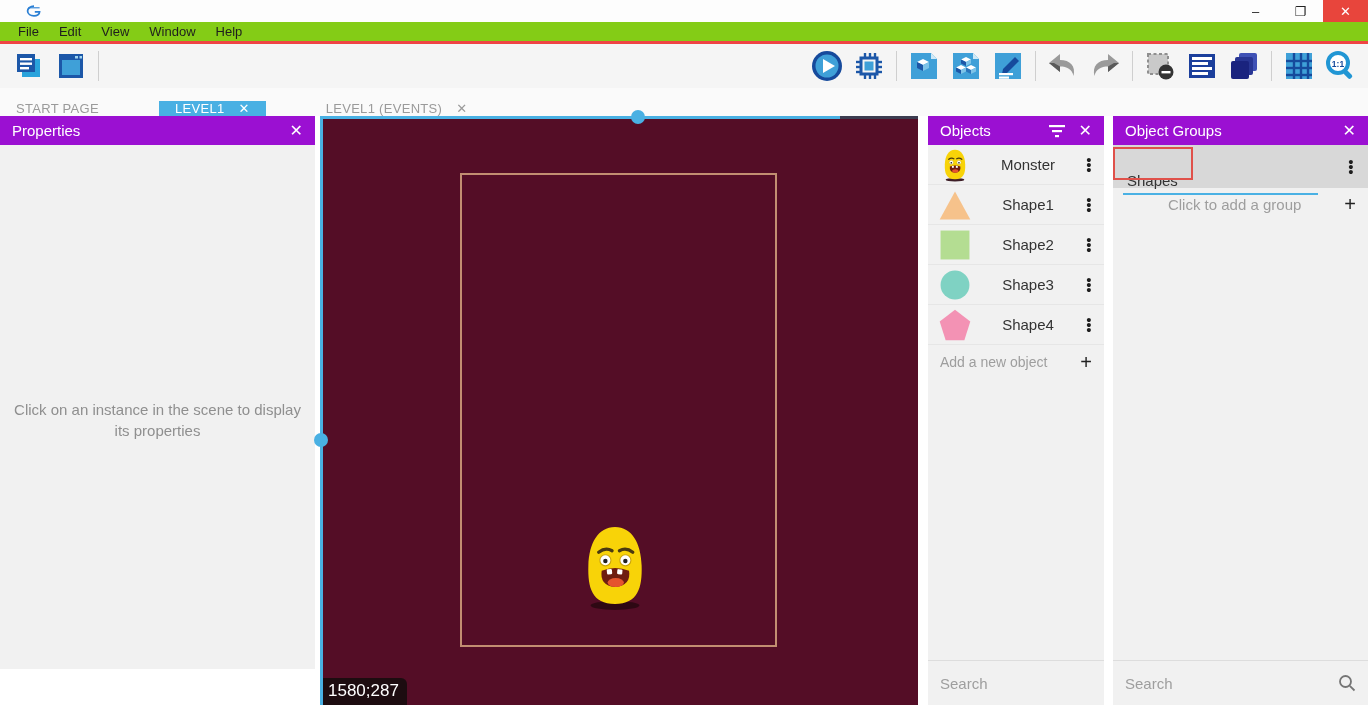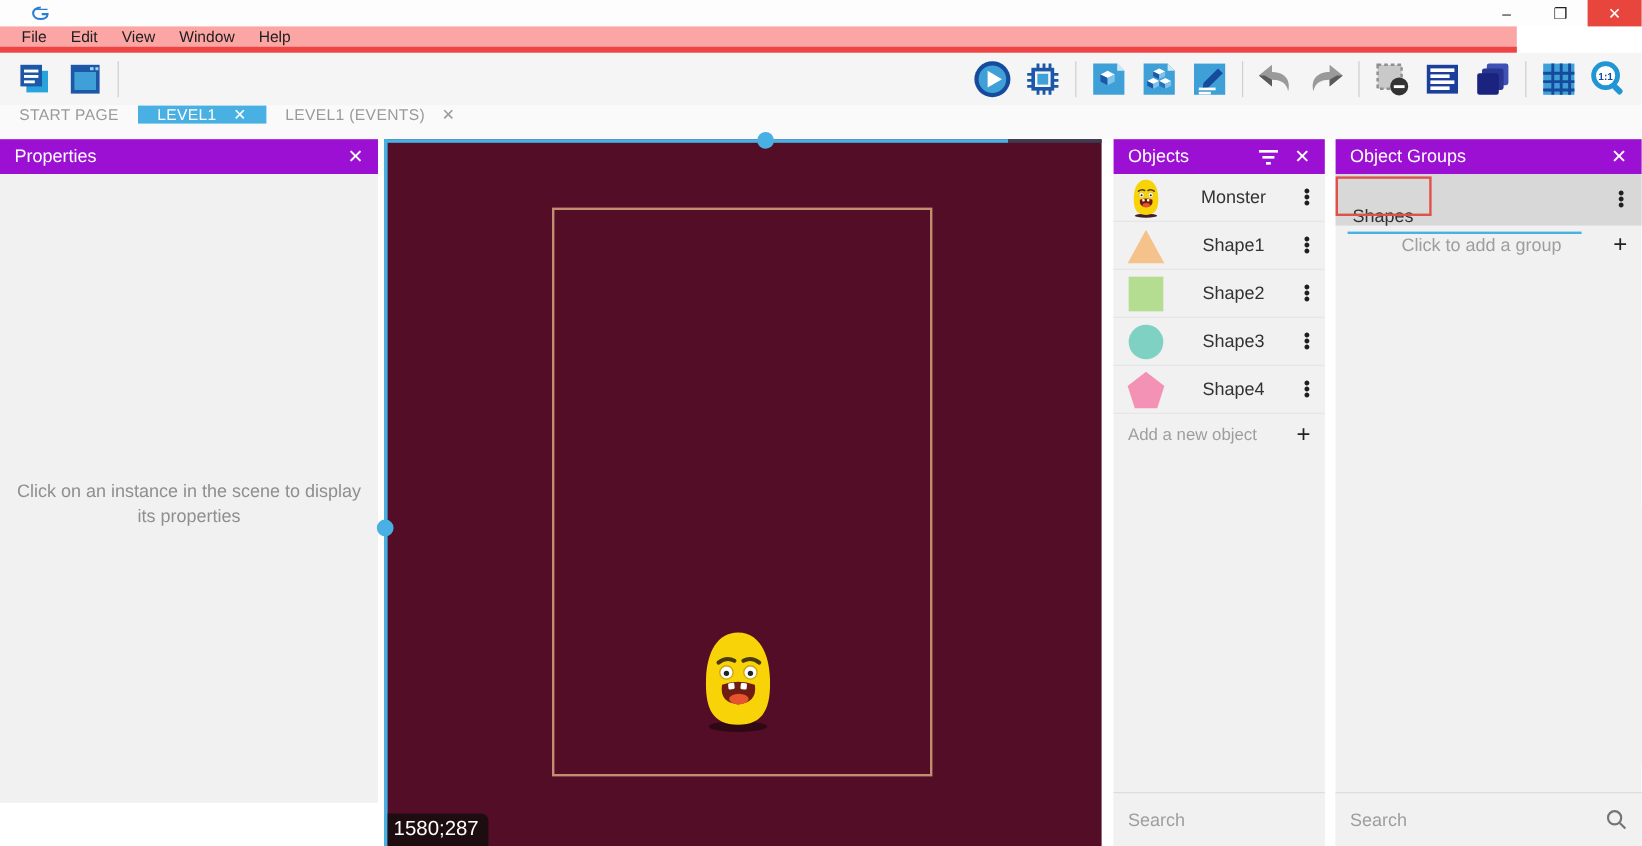--- a/index.html
+++ b/index.html
@@ -13,38 +13,38 @@
   .title-text { position:absolute; left:478px; top:3px; height:16px;
     display:flex; align-items:center; font-size:13px; color:#3a3a3a; }
   .redact { display:inline-block; height:11px; background:#b9b9b9;
     border-radius:2px; margin-right:14px; opacity:.75; }
   .win-controls { position:absolute; right:0; top:0; height:22px; display:flex; }
   .win-btn { width:45px; height:22px; display:flex; align-items:center;
     justify-content:center; font-size:13px; color:#222; }
   .win-btn.close { background:#e8453c; color:#fff; }
 
   
-  .menubar { position:absolute; left:0; top:22px; width:1264px; height:22px;
-    background:#fca5a5; display:flex; align-items:center; padding-left:8px;
-    border-bottom:5px solid #ef4444; }
+  .menubar { position:absolute; left:0; top:22px; width:1368px; height:22px;
+    background:#84cc16; display:flex; align-items:center; padding-left:8px;
+    border-bottom:3px solid #ef4444; }
   .menu-item { font-size:13px; color:#1e1e1e; padding:2px 10px; }
 
   
   .toolbar { position:absolute; left:0; top:44px; width:1368px; height:44px;
     background:#f5f5f5; display:flex; align-items:center; }
   .tb-group { display:flex; align-items:center; height:100%; }
   .tb-right { position:absolute; right:6px; top:0; height:100%;
     display:flex; align-items:center; }
   .tb-icon { width:38px; height:36px; display:flex; align-items:center;
     justify-content:center; margin:0 2px; }
   .tb-sep { width:1px; height:30px; background:#cfcfcf; margin:0 6px; }
 
   
   .tabbar { position:absolute; left:0; top:88px; width:1368px; height:28px;
-    background:#fafafa; display:flex; align-items:flex-start; }
+    background:#fafafa; display:flex; align-items:flex-end;gap:44px; }
   .tab { display:flex; align-items:center; padding:0 16px; font-size:13px;
     color:#9a9a9a; letter-spacing:.3px; }
   .tab.active { background:#49b0e3; color:#ffffff; }
   .tab .tab-close { margin-left:14px; font-size:13px; }
   .tab.active .tab-close { color:#ffffff; }
   .tab .tab-close.grey { color:#9a9a9a; }
 
   
   .content { position:absolute; left:0; top:116px; width:1368px; height:589px;
     background:#ffffff; }

